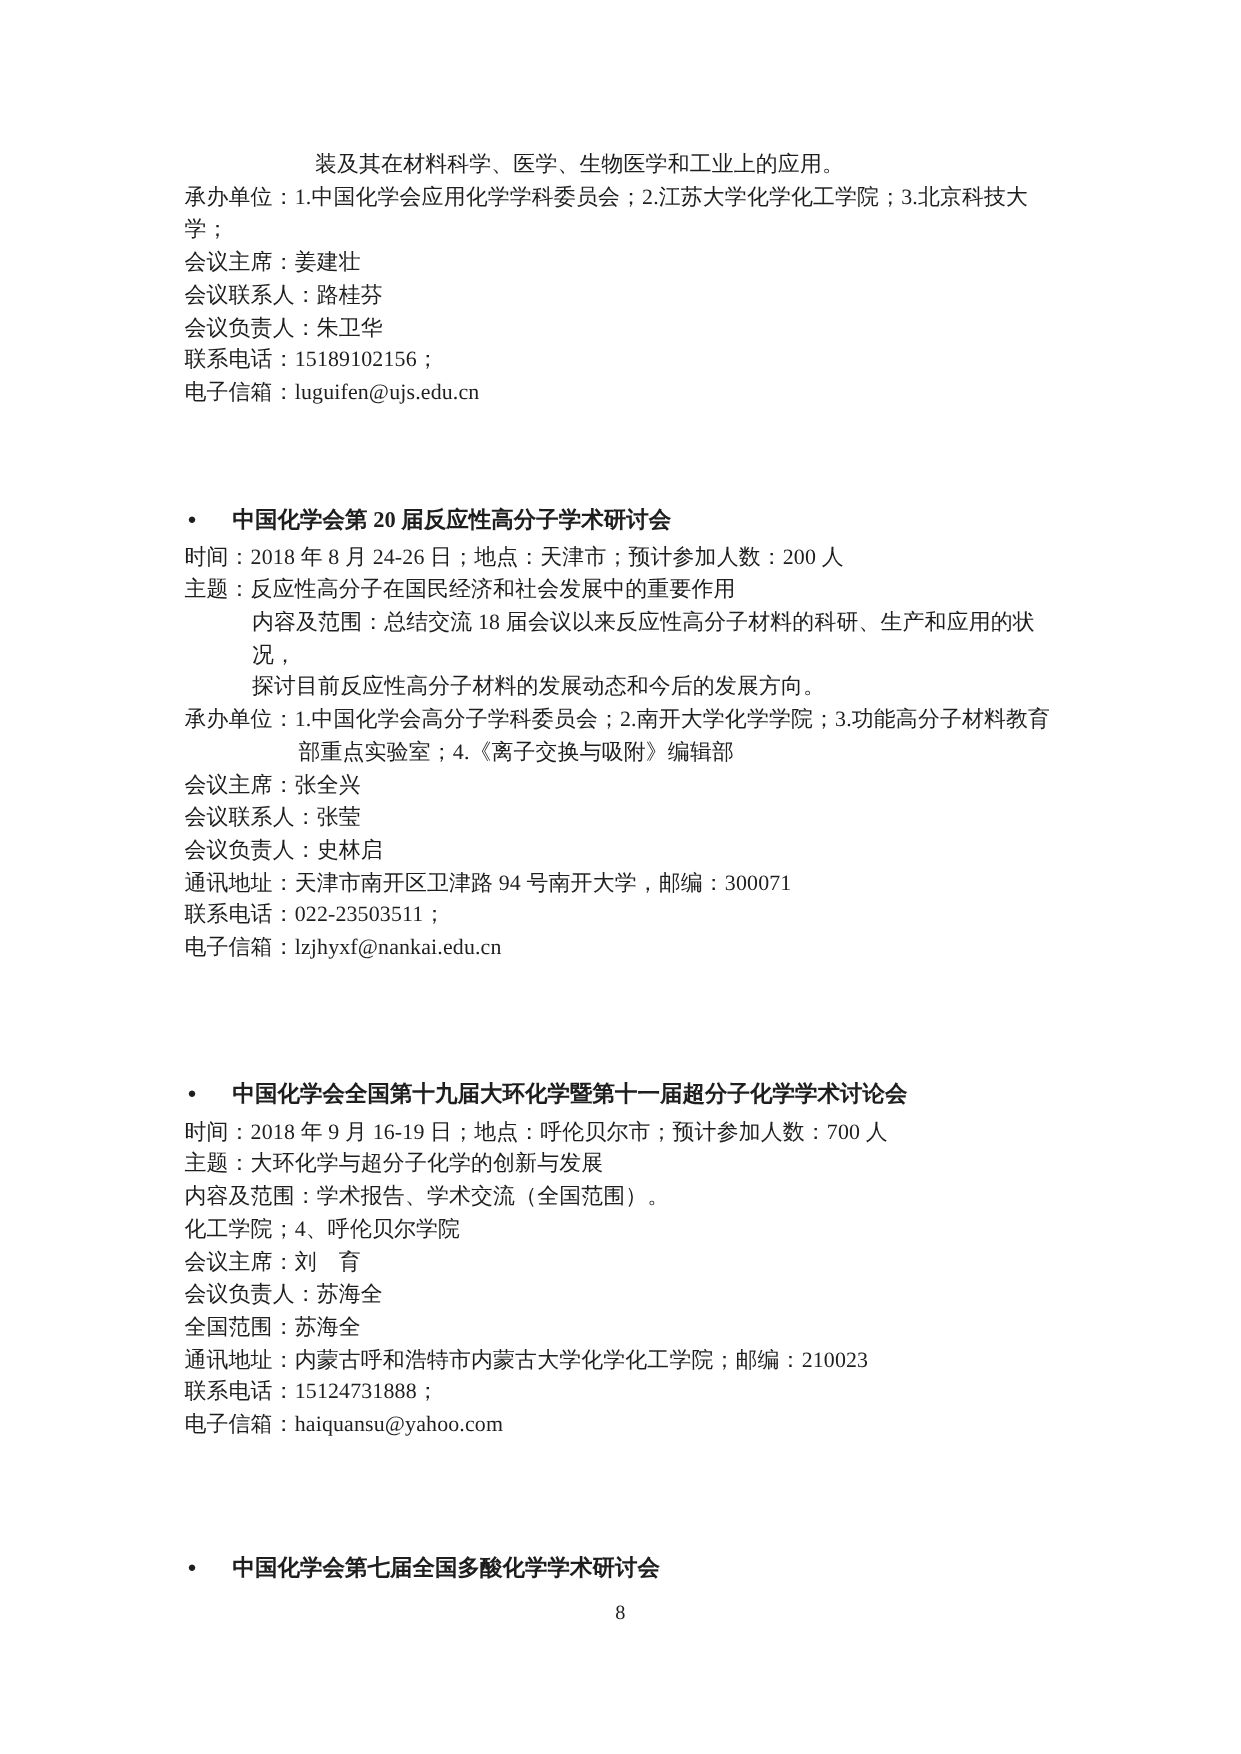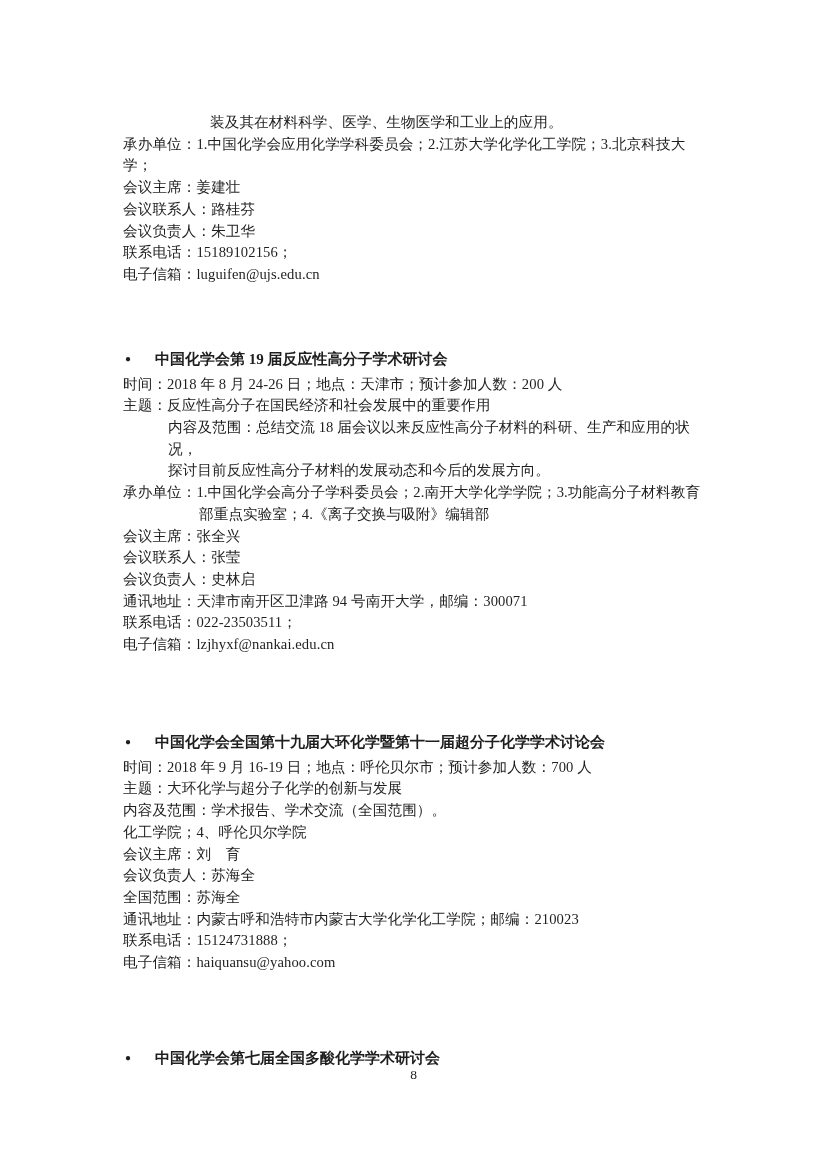--- a/index.html
+++ b/index.html
@@ -8,21 +8,21 @@
     width: 827px;
     height: 1169px;
     background: #ffffff;
     font-family: "Liberation Serif", "DejaVu Serif", serif;
     color: #1e1e1e;
     overflow: hidden;
   }
   .content {
     position: absolute;
     left: 123px;
-    top: 112px;
+    top: 100px;
     width: 585px;
   }
   section { margin: 0; padding: 0; }
   section:nth-of-type(2) { margin-top: 59px; }
   section:nth-of-type(3) { margin-top: 72px; }
   section:nth-of-type(4) { margin-top: 70px; }
   .line {
     font-size: 14.6px;
     line-height: 21.7px;
     white-space: pre-wrap;
@@ -65,21 +65,21 @@
       <section>
         <div class="line indent-i6">装及其在材料科学、医学、生物医学和工业上的应用。</div>
         <div class="line">承办单位：1.中国化学会应用化学学科委员会；2.江苏大学化学化工学院；3.北京科技大学；</div>
         <div class="line">会议主席：姜建壮</div>
         <div class="line">会议联系人：路桂芬</div>
         <div class="line">会议负责人：朱卫华</div>
         <div class="line">联系电话：15189102156；</div>
         <div class="line">电子信箱：luguifen@ujs.edu.cn</div>
       </section>
       <section>
-        <div class="title-row"><span class="bullet">●</span><span>中国化学会第 19 届反应性高分子学术研讨会</span></div>
+        <div class="title-row"><span class="bullet">●</span><span>中国化学会第 20 届反应性高分子学术研讨会</span></div>
         <div class="line">时间：2018 年 8 月 24-26 日；地点：天津市；预计参加人数：200 人</div>
         <div class="line">主题：反应性高分子在国民经济和社会发展中的重要作用</div>
         <div class="line indent-i3">内容及范围：总结交流 18 届会议以来反应性高分子材料的科研、生产和应用的状况，</div>
         <div class="line indent-i3">探讨目前反应性高分子材料的发展动态和今后的发展方向。</div>
         <div class="line">承办单位：1.中国化学会高分子学科委员会；2.南开大学化学学院；3.功能高分子材料教育</div>
         <div class="line indent-i5">部重点实验室；4.《离子交换与吸附》编辑部</div>
         <div class="line">会议主席：张全兴</div>
         <div class="line">会议联系人：张莹</div>
         <div class="line">会议负责人：史林启</div>
         <div class="line">通讯地址：天津市南开区卫津路 94 号南开大学，邮编：300071</div>

